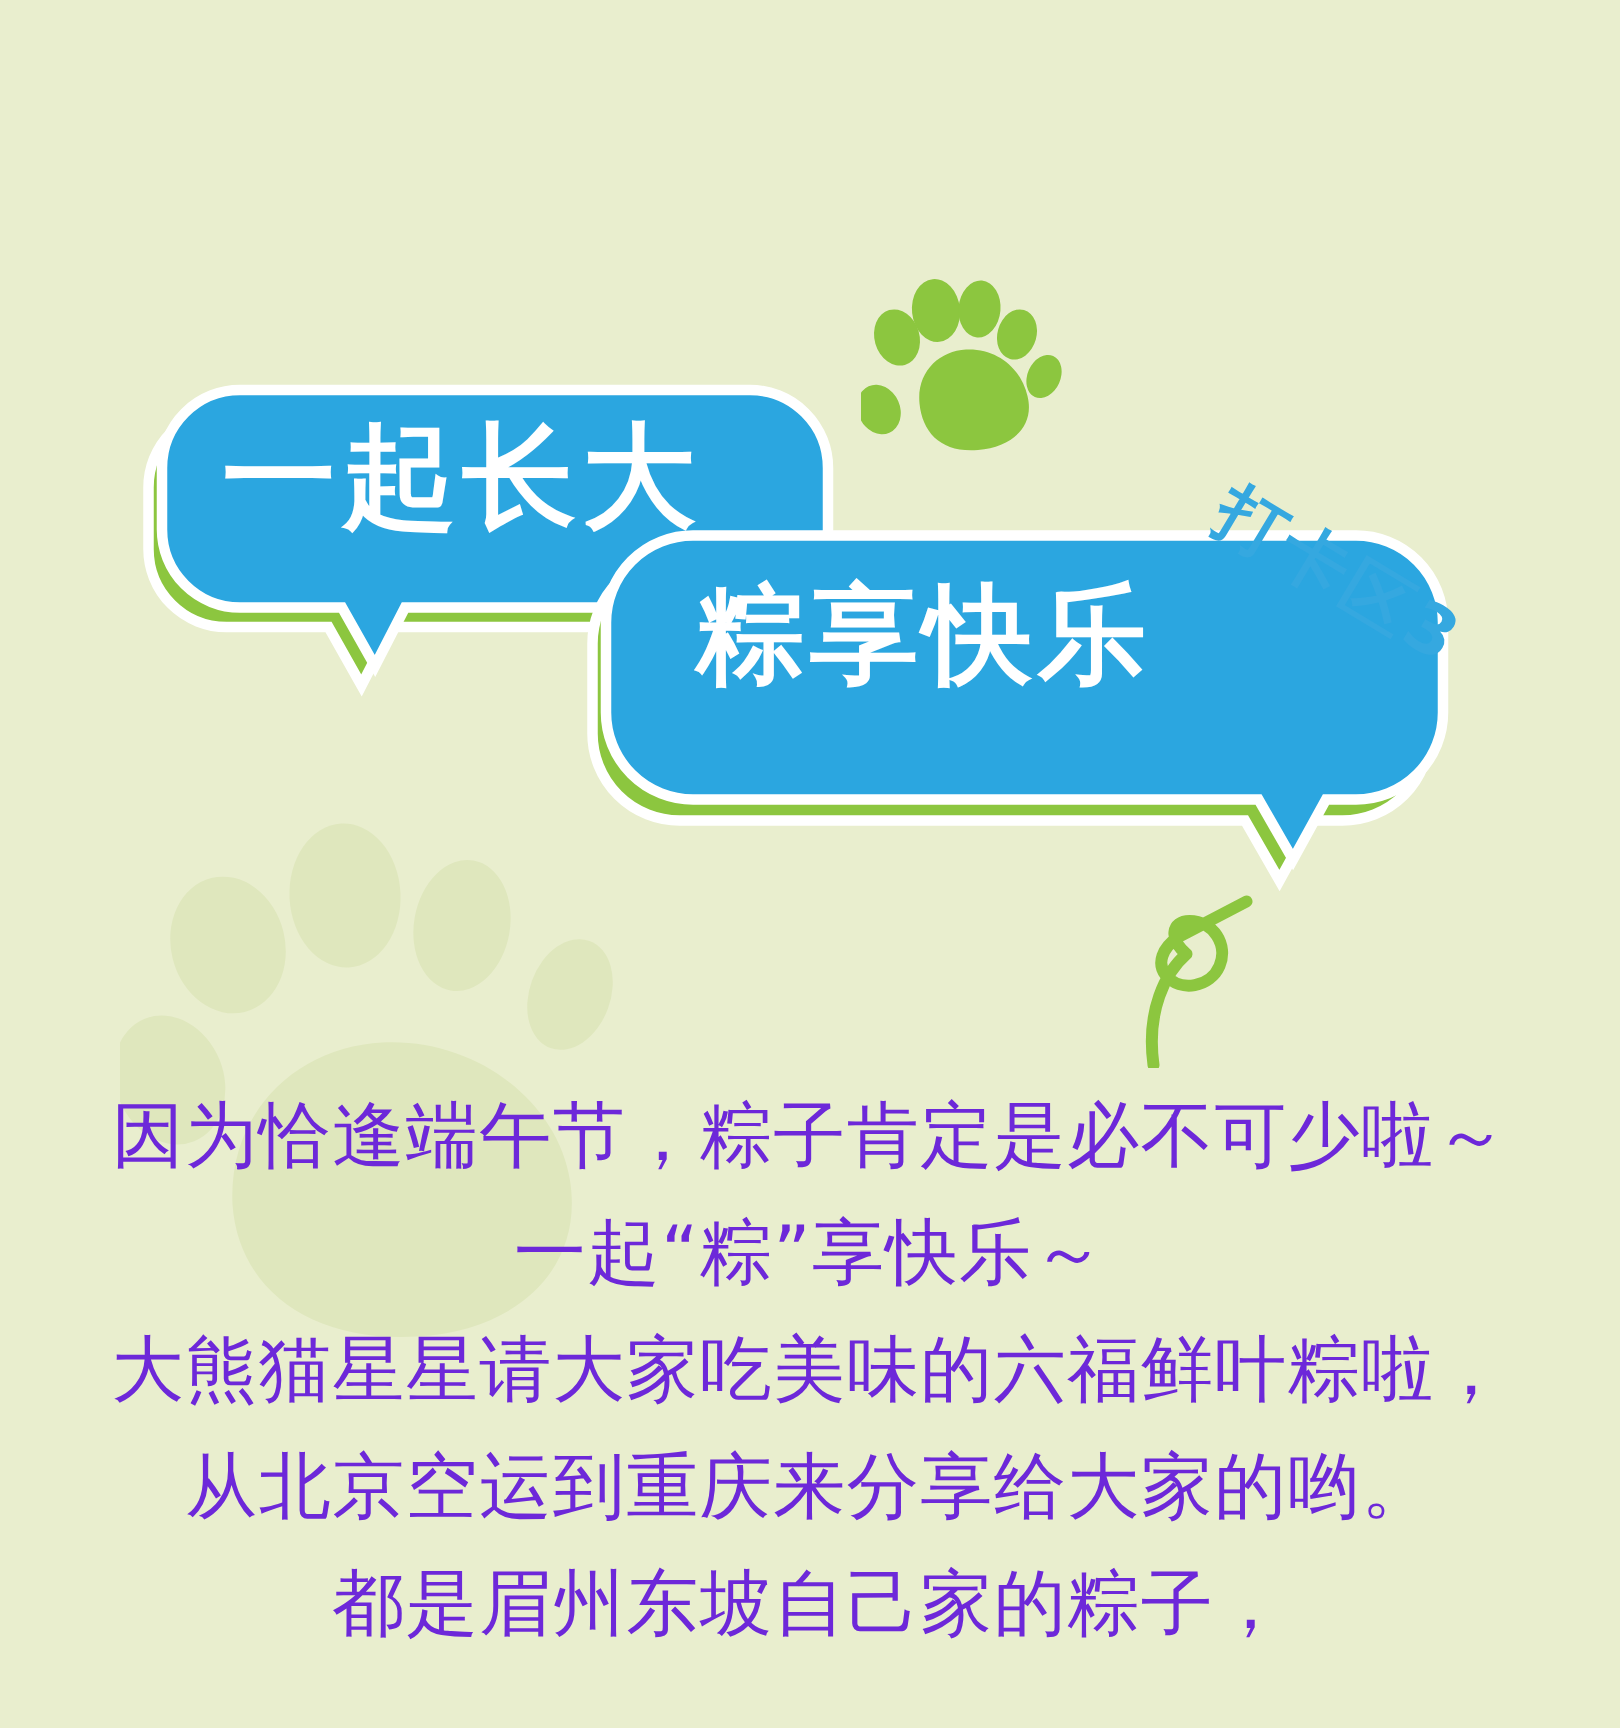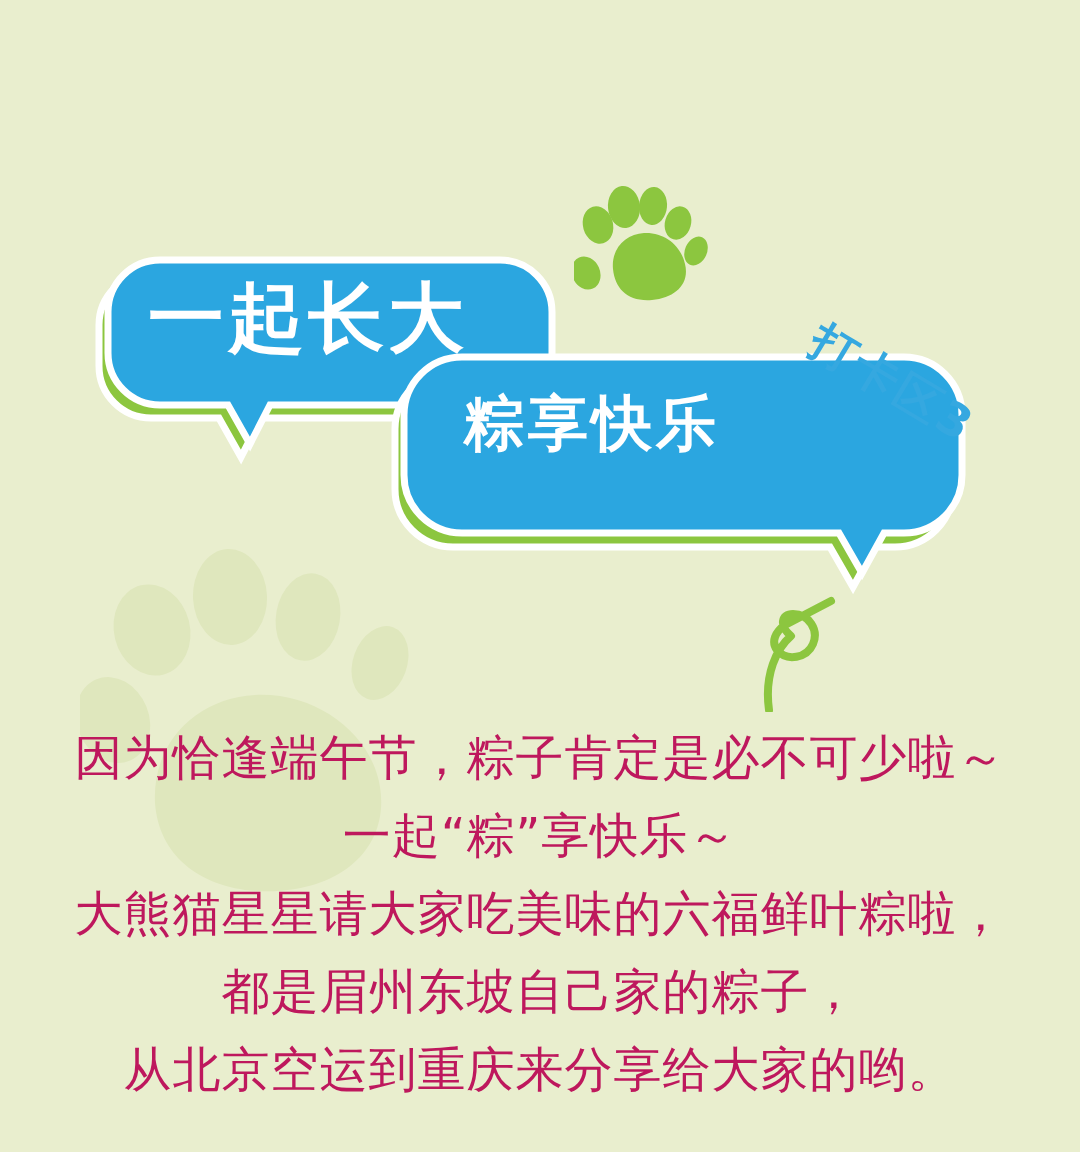--- a/index.html
+++ b/index.html
@@ -106,35 +106,35 @@
 
   #bubble-two {
     left: 392px;
     top: 345px;
     width: 600px;
     height: 230px;
   }
   #bubble-two .bubble-label {
     left: 72px;
     top: 34px;
-    font-size: 60px;
+    font-size: 72px;
     line-height: 88px;
   }
 
   
   .body-copy {
     position: absolute;
     left: 0;
     top: 718px;
     width: 1080px;
     text-align: center;
   }
   .copy-line {
     display: block;
-    color: #be185d;
+    color: #6d28d9;
     font-size: 48px;
     line-height: 78px;
     letter-spacing: 1px;
     white-space: nowrap;
     font-family: "DejaVu Sans", "Liberation Sans", sans-serif;
     font-weight: 400;
   }
 </style>
 </head>
 <body>
@@ -209,17 +209,17 @@
       <path d="M36 118 C31 82 44 56 58 44 C46 34 48 22 60 22
                C76 22 86 38 80 52 C74 66 54 70 44 58
                C38 50 42 40 52 33 L98 9" fill="none" stroke="#8cc63f" stroke-width="8" stroke-linecap="round" stroke-linejoin="round"></path>
     </svg>
   </div>
 
   <div class="body-copy">
     <span class="copy-line">因为恰逢端午节，粽子肯定是必不可少啦～</span>
     <span class="copy-line">一起“粽”享快乐～</span>
     <span class="copy-line">大熊猫星星请大家吃美味的六福鲜叶粽啦，</span>
+    <span class="copy-line">从北京空运到重庆来分享给大家的哟。</span>
     <span class="copy-line">都是眉州东坡自己家的粽子，</span>
-    <span class="copy-line">从北京空运到重庆来分享给大家的哟。</span>
   </div>
 
 </div>
 
 </body></html>

